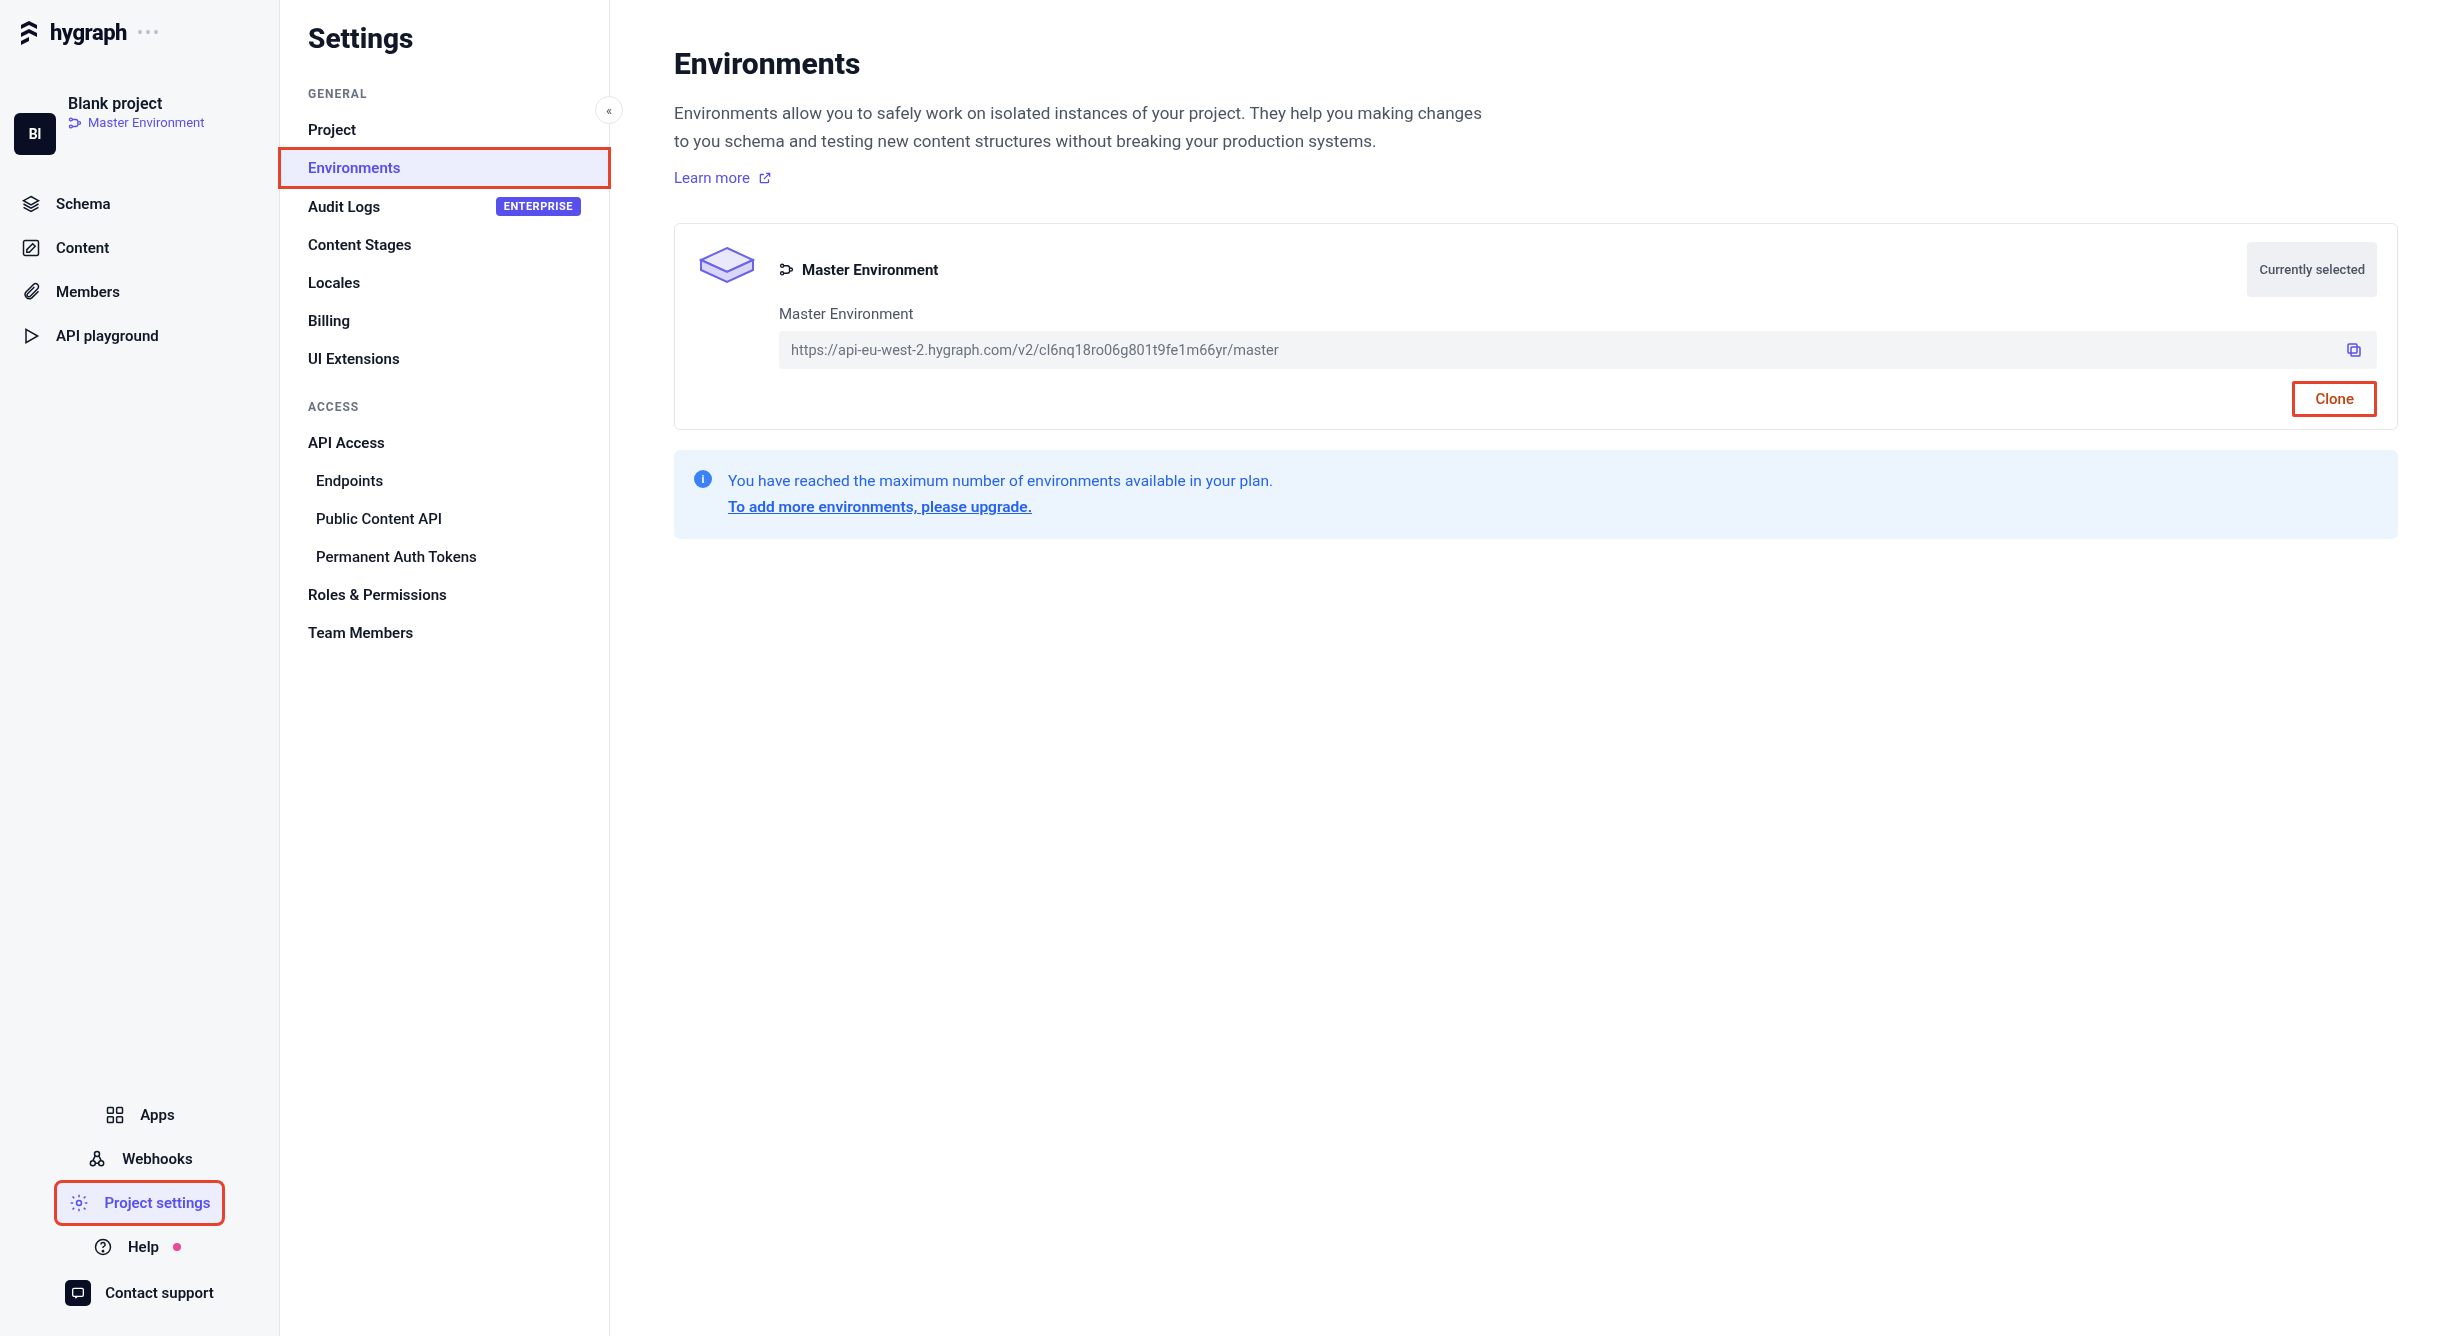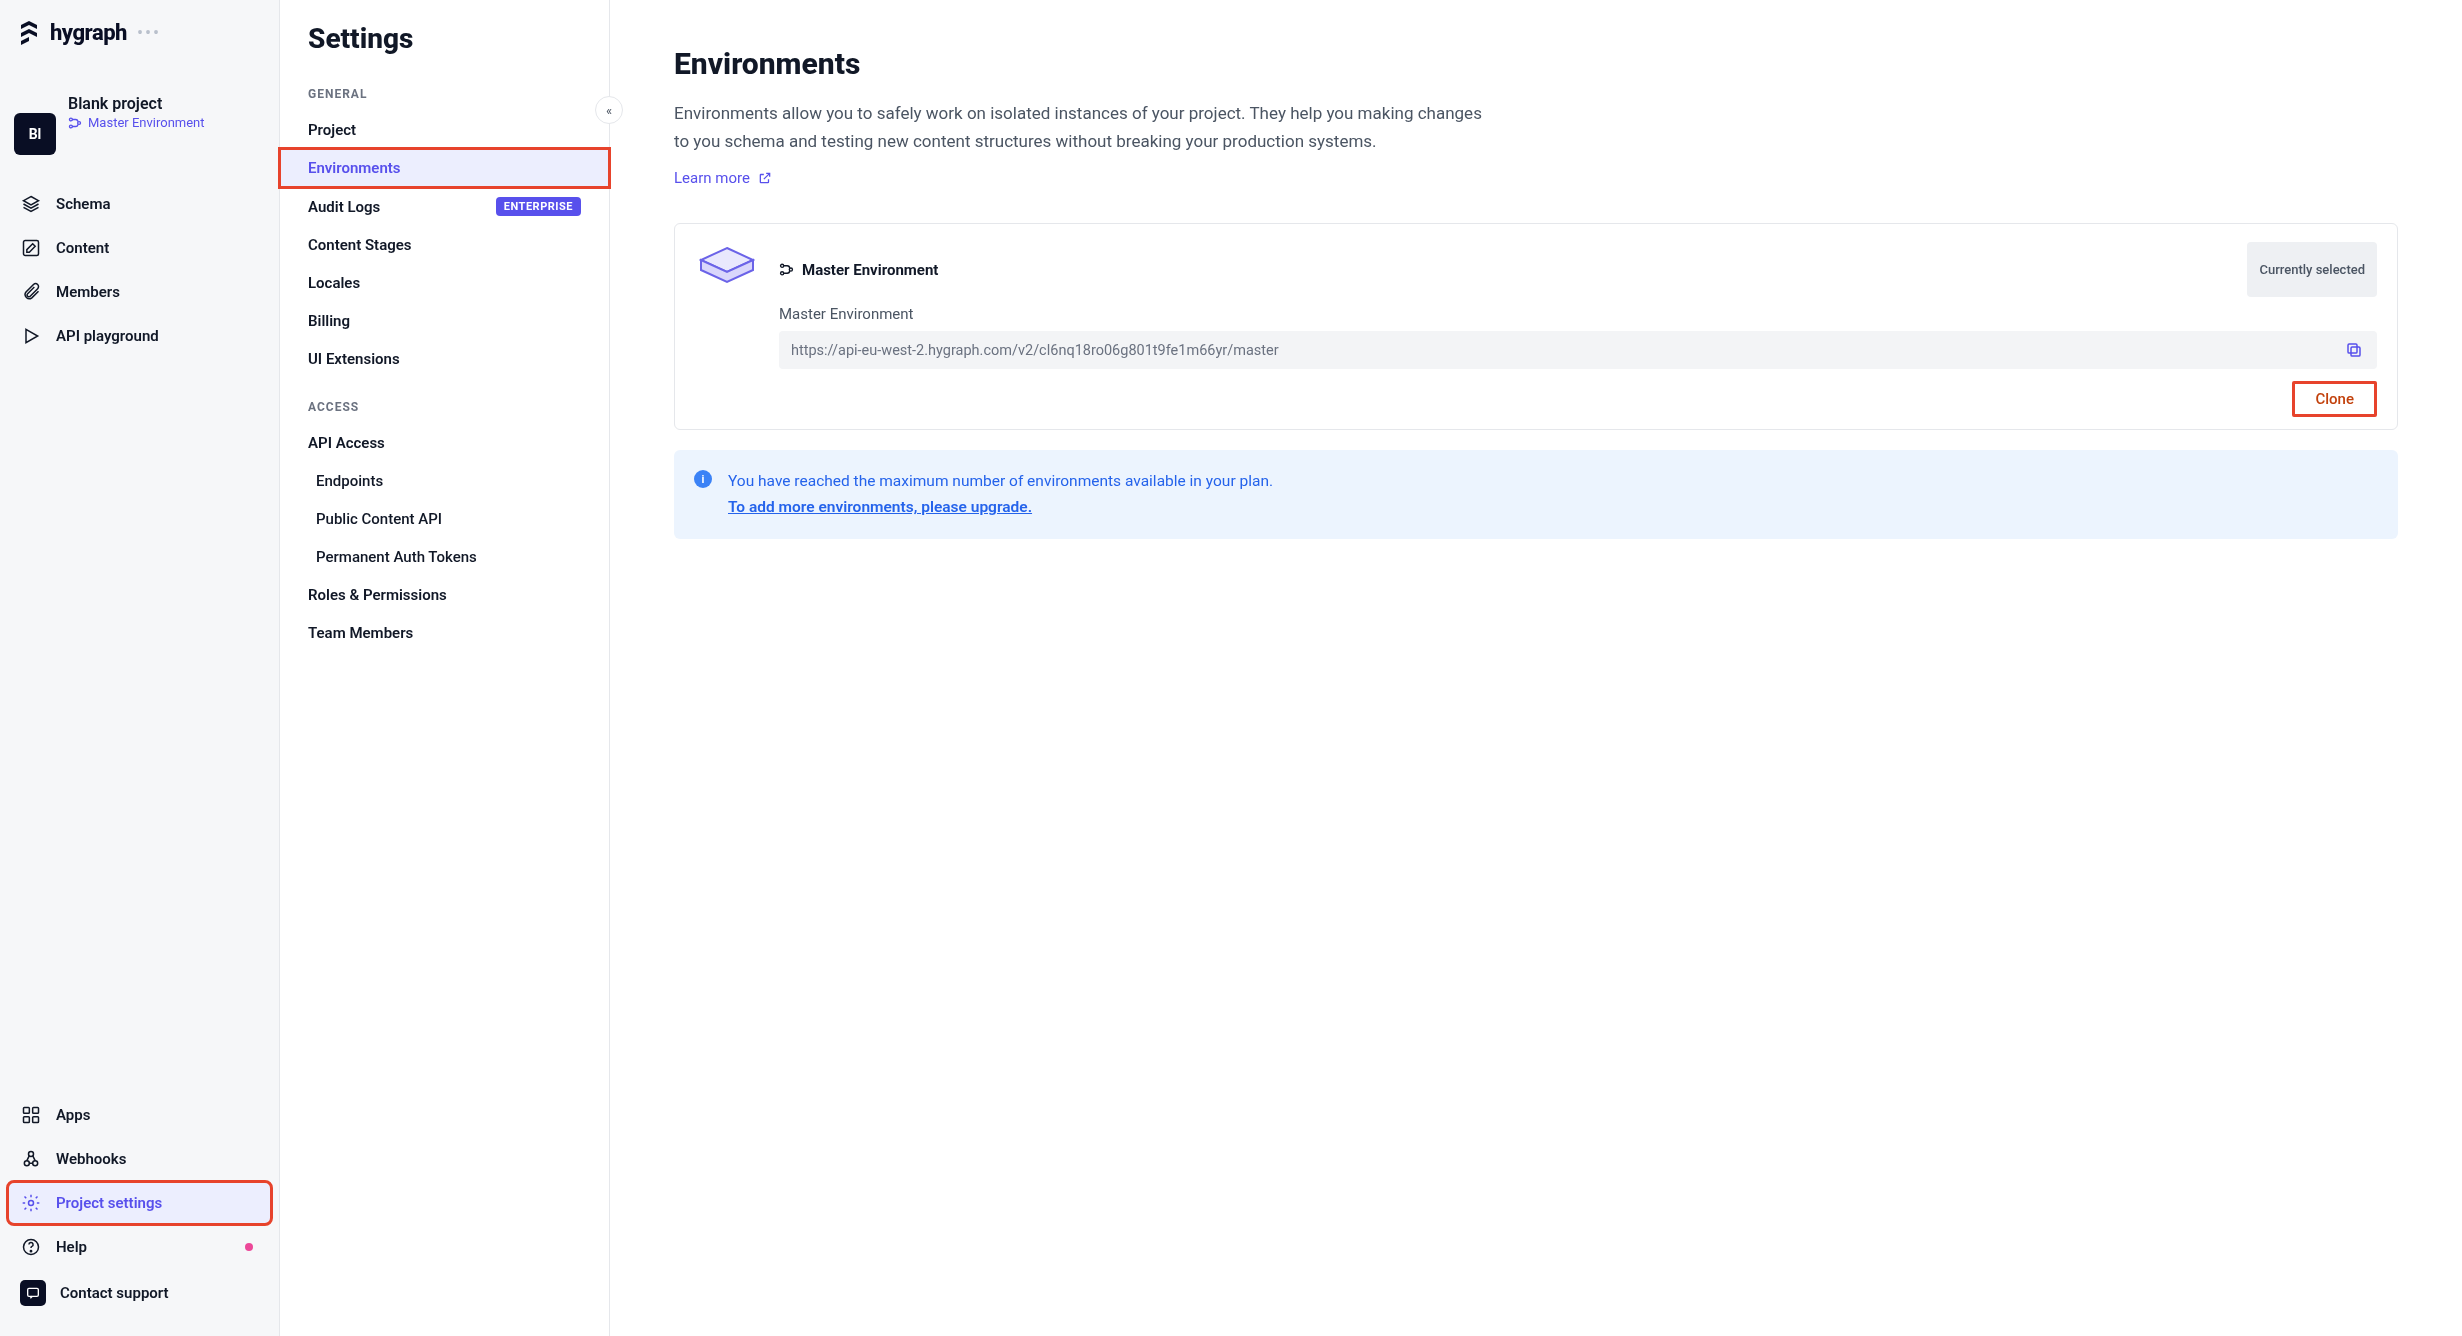--- a/index.html
+++ b/index.html
@@ -69,21 +69,21 @@
   }
   .nav-item .icon { width: 22px; height: 22px; display:flex; align-items:center; justify-content:center; }
   .nav-item.active {
     background: #eceefe;
     color: #5850ec;
   }
   .nav-item.highlight-ann {
     outline: 3px solid #e7432c;
     outline-offset: -1px;
   }
-  .nav-bottom { margin-top: auto; }
+  .nav-bottom { margin-top: auto; align-items: center; }
   .help-dot { width:8px; height:8px; background:#ec4899; border-radius:50%; margin-left:auto; margin-right:6px; }
 
   
   .settings-col {
     width: 330px;
     border-right: 1px solid #e5e7eb;
     padding: 22px 0 0 0;
     position: relative;
     background:#fff;
   }

